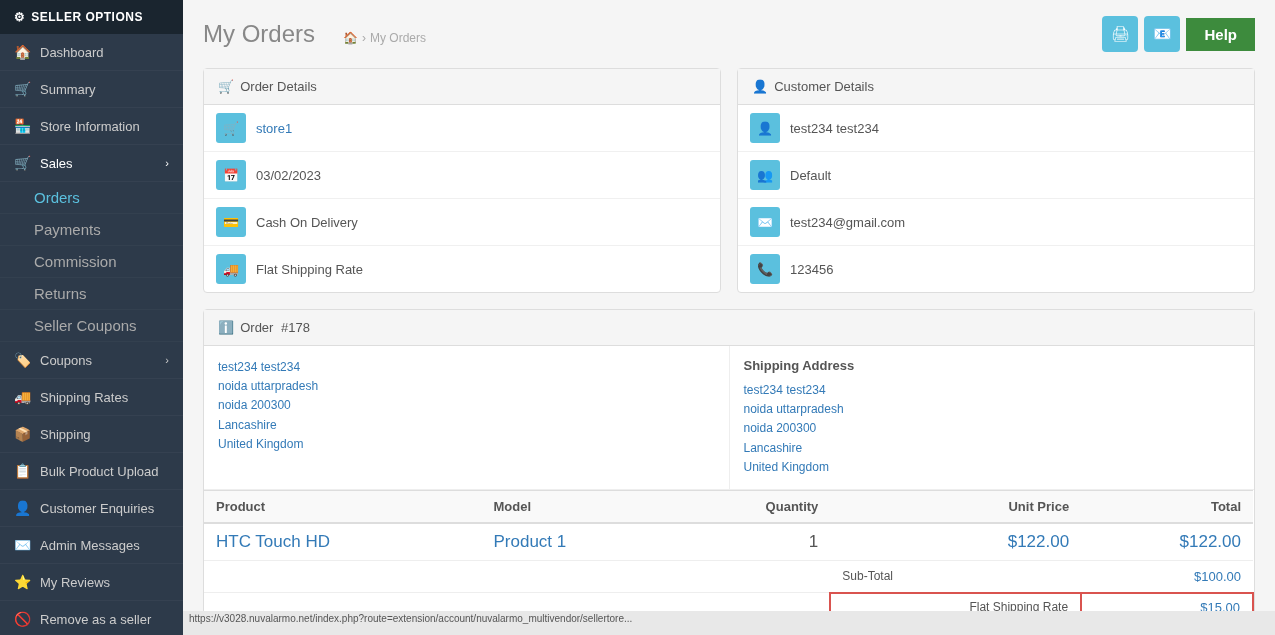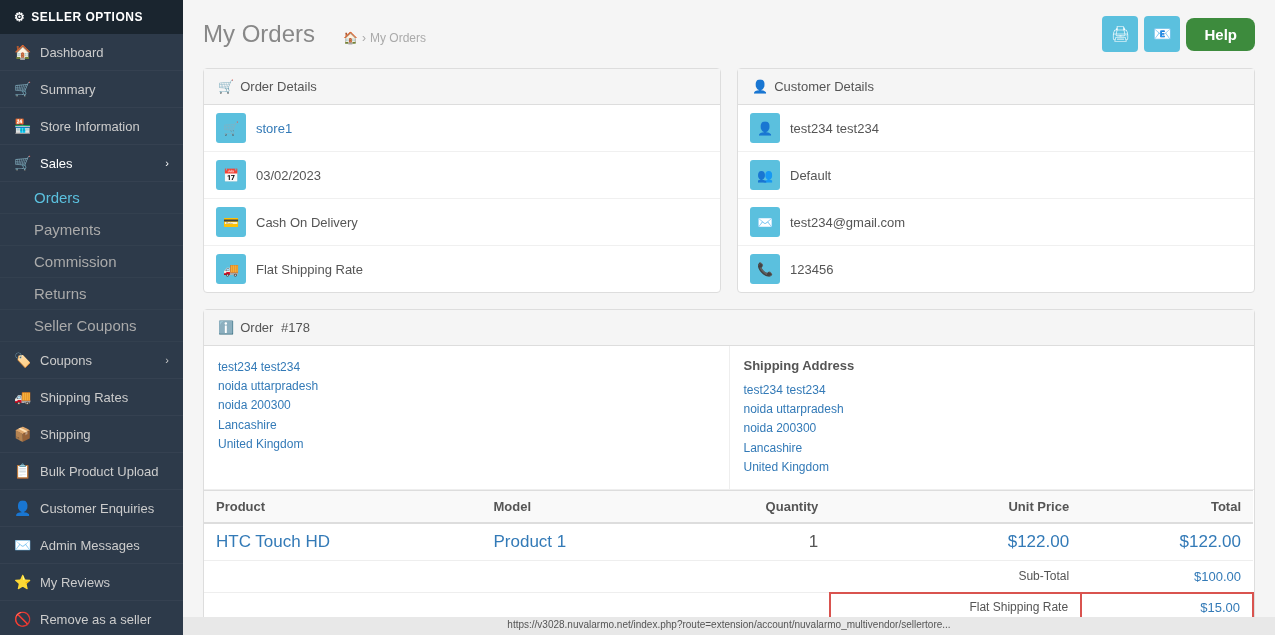--- a/index.html
+++ b/index.html
@@ -86,21 +86,21 @@
       border-radius: 4px;
       color: #fff;
       font-size: 15px;
       cursor: pointer;
       display: flex; align-items: center; justify-content: center;
     }
     .btn-help {
       background: #3d8b3d;
       color: #fff;
       border: none;
-      border-radius: 8px;
+      border-radius: 0;
       padding: 8px 18px;
       font-size: 15px;
       font-weight: bold;
       cursor: pointer;
     }
 
     
     .cards-row {
       display: flex;
       gap: 16px;
@@ -195,21 +195,21 @@
     .products-table th.right { text-align: right; }
     .products-table td {
       padding: 8px 12px;
       border-bottom: 1px solid #eee;
       font-size: 17px;
       color: #555;
     }
     .products-table td.right { text-align: right; }
     .products-table td a { color: #337ab7; text-decoration: none; }
     .summary-row td { border-bottom: 1px solid #eee; }
-    .summary-row td.label { text-align: right; font-size: 12px; color: #555; }
+    .summary-row td.label { text-align: left; font-size: 12px; color: #555; }
     .summary-row td.value { text-align: right; color: #337ab7; font-size: 13px; }
     .highlighted-row td {
       background: #fff;
     }
     .highlighted-row .label-cell {
       border: 2px solid #d9534f;
       text-align: right;
       padding: 6px 12px;
       font-size: 12px;
       color: #555;
@@ -445,15 +445,15 @@
           <td class="label">VAT (20%)</td>
           <td class="value">$20.00</td>
         </tr>
 
       </tbody>
     </table>
   </div>
 
 </div>
 
-<div style="position:fixed; bottom:0; left:183px; right:0; height:18px; background:#e8e8e8; font-size:10px; color:#555; padding:2px 6px; overflow:hidden;text-align:center;">
+<div style="position:fixed; bottom:0; left:183px; right:0; height:24px; background:#e8e8e8; font-size:10px; color:#555; padding:2px 6px; overflow:hidden;">
   <span>https://v3028.nuvalarmo.net/index.php?route=extension/account/nuvalarmo_multivendor/sellertore...</span>
 </div>
 
 </body></html>

